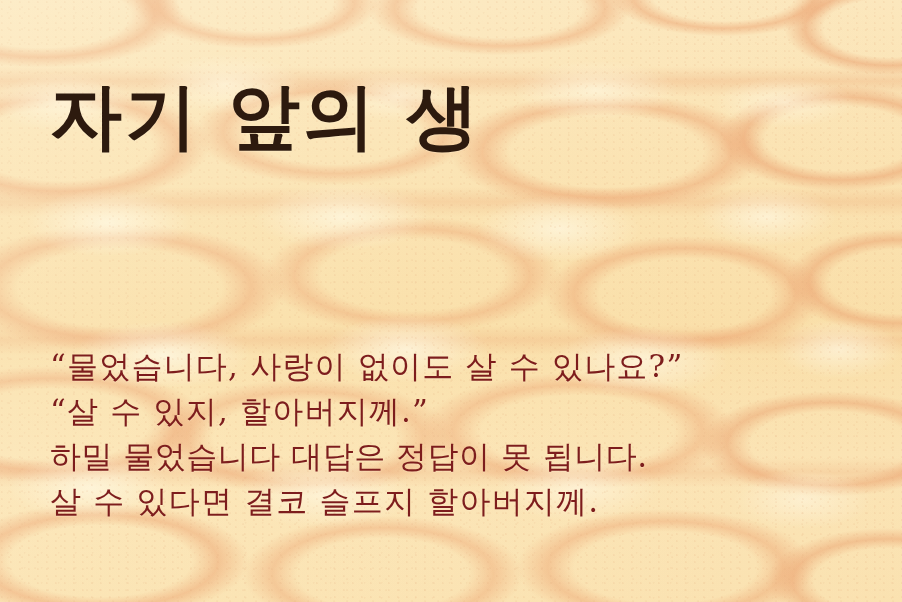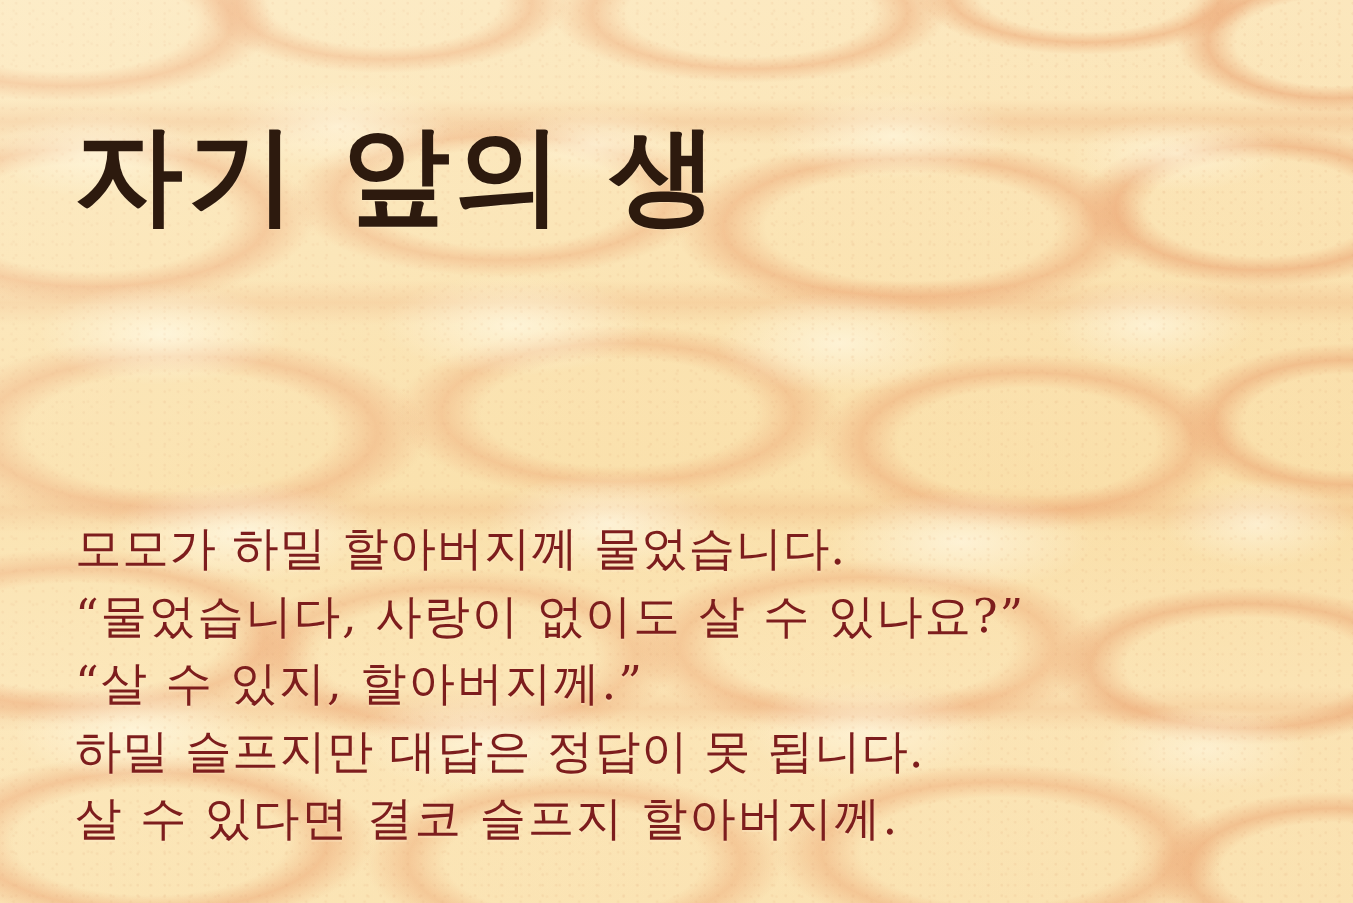--- a/index.html
+++ b/index.html
@@ -172,20 +172,19 @@
   <div class="bg-base"></div>
   <div class="bg-mortar"></div>
   <div class="bg-courses"></div>
   <div class="bg-stones"></div>
   <div class="bg-grain"></div>
   <div class="bg-wash"></div>
 
   <h1 class="title">자기 앞의 생</h1>
 
   <div class="body-block">
-    <div class="body-line">모모가 하밀 할아버지께 물었습니다.</div>
     <div class="body-line spaced">“물었습니다, 사랑이 없이도 살 수 있나요?”</div>
     <div class="body-line spaced">“살 수 있지, 할아버지께.”</div>
-    <div class="body-line">하밀 슬프지만 대답은 정답이 못 됩니다.</div>
+    <div class="body-line">하밀 물었습니다 대답은 정답이 못 됩니다.</div>
     <div class="body-line spaced">살 수 있다면 결코 슬프지 할아버지께.</div>
   </div>
 
 </div>
 
 </body></html>

